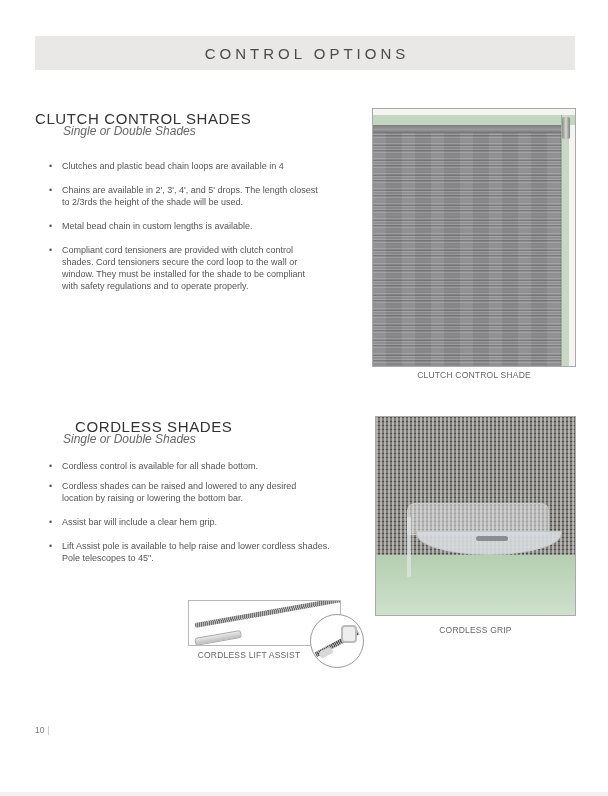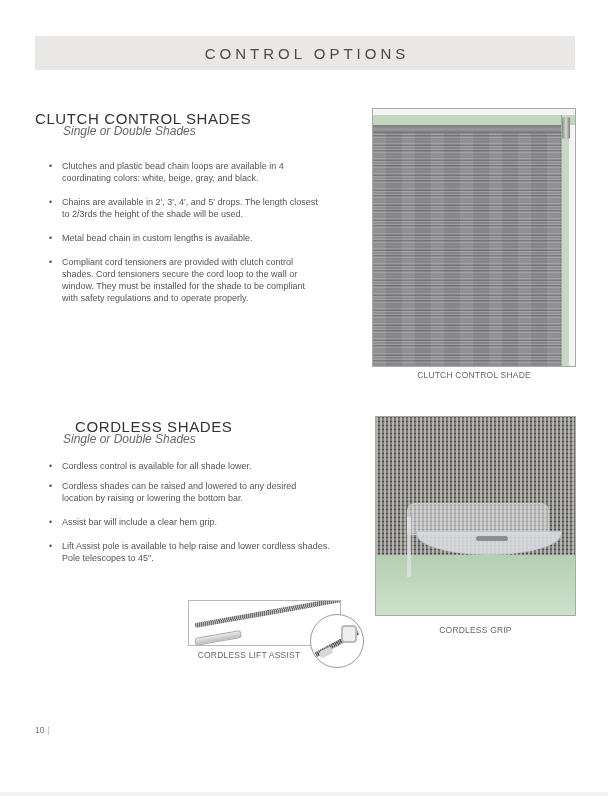--- a/index.html
+++ b/index.html
@@ -149,21 +149,20 @@
   <span class="header-title">CONTROL OPTIONS</span>
 </div>
 
 <div class="section-title" style="top:110px;">CLUTCH CONTROL SHADES</div>
 <div class="section-sub" style="top:124px;">Single or Double Shades</div>
 
 <ul class="bullets" style="top:160px;">
   <li style="margin-bottom:12px;">
     <span class="dot">•</span>
     <div>Clutches and plastic bead chain loops are available in 4</div>
-    <div>coordinating colors: white, beige, gray, and black.</div>
   </li>
   <li style="margin-bottom:12px;">
     <span class="dot">•</span>
     <div>Chains are available in 2', 3', 4', and 5' drops. The length closest</div>
     <div>to 2/3rds the height of the shade will be used.</div>
   </li>
   <li style="margin-bottom:12px;">
     <span class="dot">•</span>
     <div>Metal bead chain in custom lengths is available.</div>
   </li>
@@ -184,21 +183,21 @@
   <div class="bracket"></div>
 </div>
 <div class="caption" style="left:372px; top:370px; width:204px;">CLUTCH CONTROL SHADE</div>
 
 <div class="section-title" style="top:418px;margin-left:40px;">CORDLESS SHADES</div>
 <div class="section-sub" style="top:432px;">Single or Double Shades</div>
 
 <ul class="bullets" style="top:460px;">
   <li style="margin-bottom:8px;">
     <span class="dot">•</span>
-    <div>Cordless control is available for all shade lower.</div>
+    <div>Cordless control is available for all shade bottom.</div>
   </li>
   <li style="margin-bottom:12px;">
     <span class="dot">•</span>
     <div>Cordless shades can be raised and lowered to any desired</div>
     <div>location by raising or lowering the bottom bar.</div>
   </li>
   <li style="margin-bottom:12px;">
     <span class="dot">•</span>
     <div>Assist bar will include a clear hem grip.</div>
   </li>

